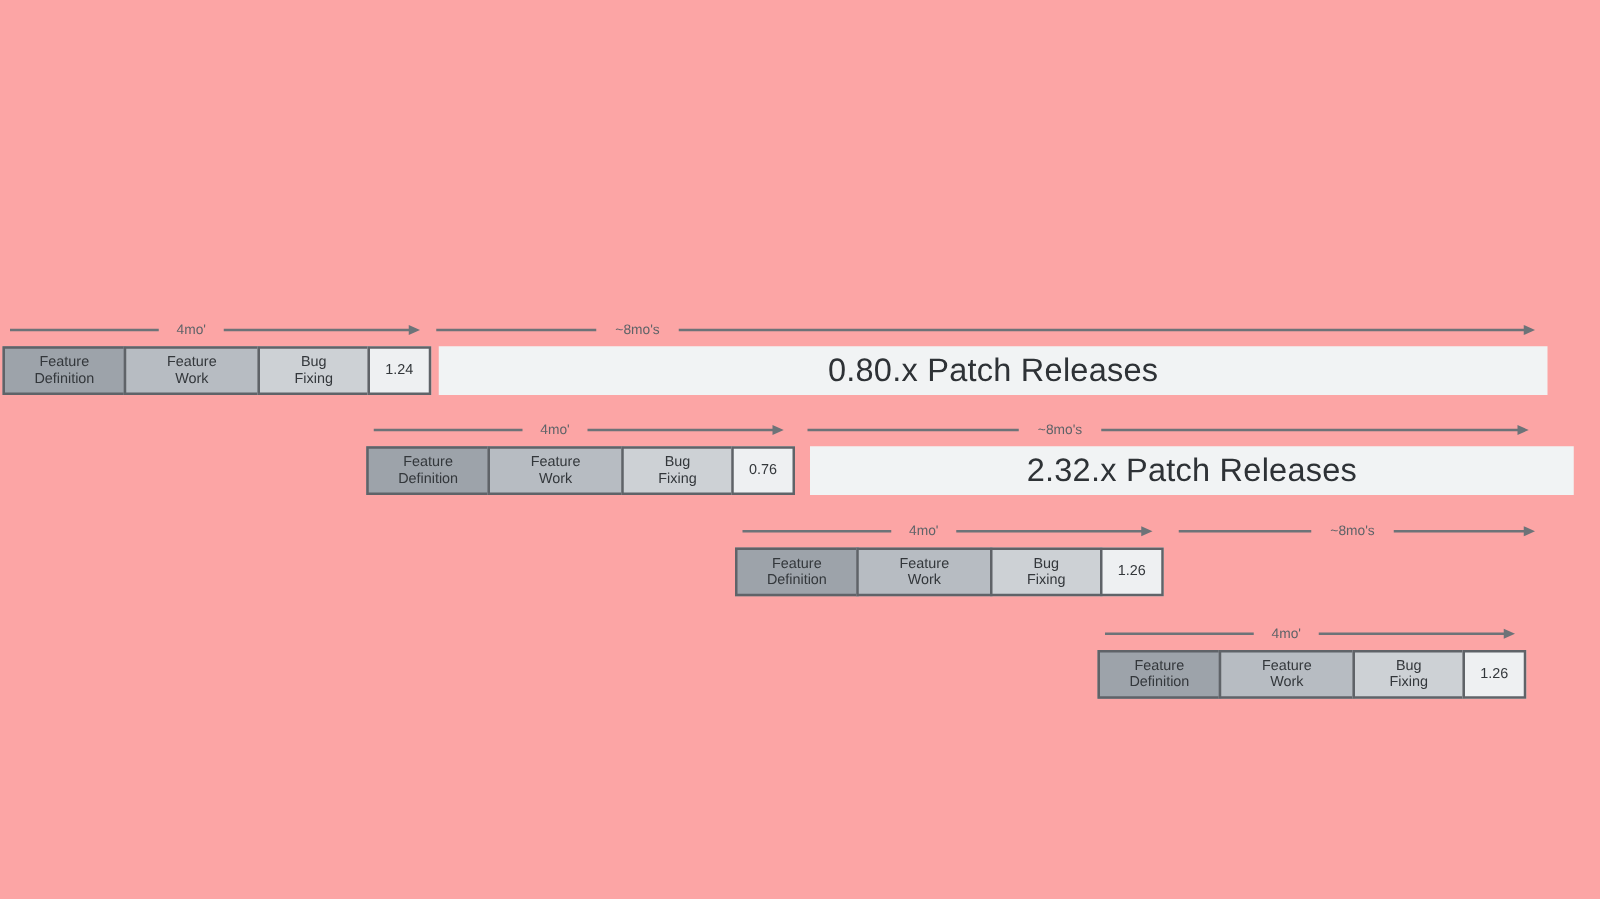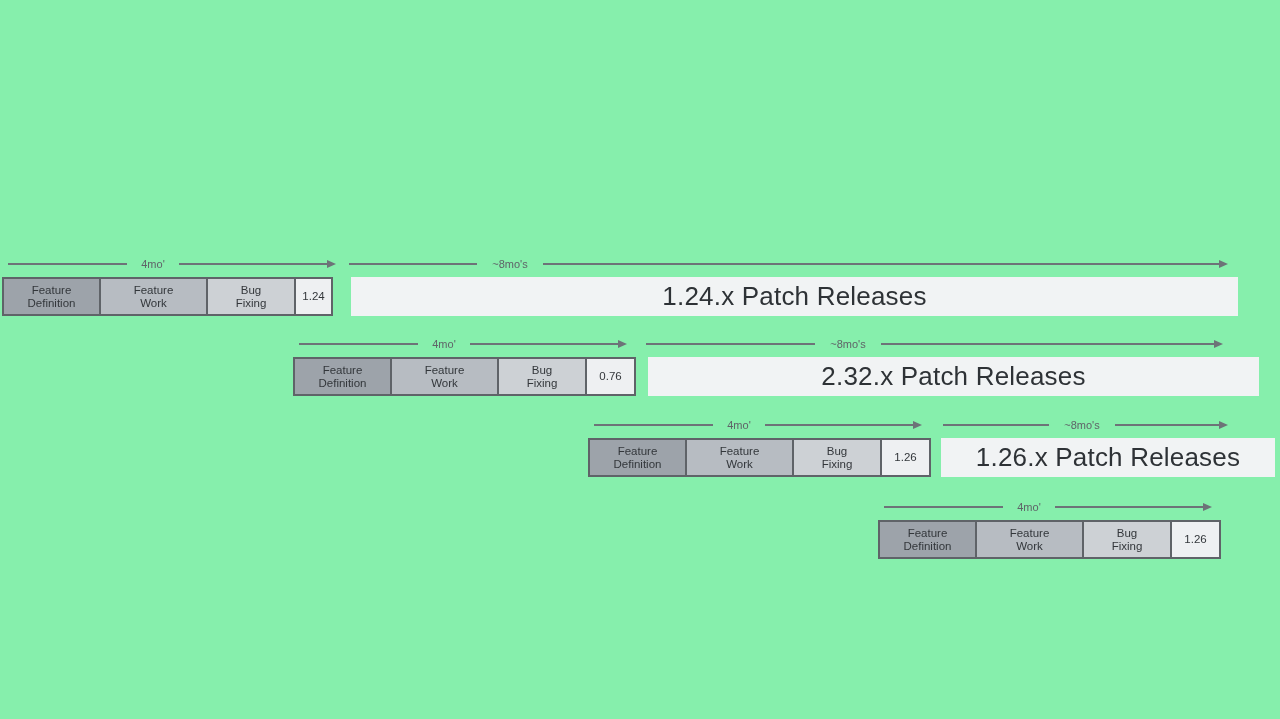--- a/index.html
+++ b/index.html
@@ -5,21 +5,21 @@
   html, body {
     margin: 0;
     padding: 0;
     background: #ffffff;
     font-family: "Liberation Sans", sans-serif;
   }
   #canvas {
     position: relative;
     width: 1280px;
     height: 719px;
-    background: #86efac;
+    background: #fca5a5;
     overflow: hidden;
   }
   .row-boxes {
     position: absolute;
     display: flex;
     align-items: stretch;
   }
   .phase {
     box-sizing: border-box;
     border: 2px solid #5f6368;
@@ -84,23 +84,23 @@
       <div class="seg" style="left: 171px; width: 149px; background: rgb(109, 115, 120);"></div>
       <div class="head" style="border-left-color: rgb(109, 115, 120);"></div>
     </div>
     <div class="row-boxes" style="left: 2px; top: 277px;">
       <div class="phase first" style="width: 99px; background: rgb(157, 163, 170); border-color: rgb(95, 99, 104);">Feature
 Definition</div>
       <div class="phase" style="width: 109px; background: rgb(183, 188, 194); border-color: rgb(95, 99, 104);">Feature
 Work</div>
       <div class="phase" style="width: 90px; background: rgb(205, 209, 213); border-color: rgb(95, 99, 104);">Bug
 Fixing</div>
-      <div class="phase" style="width: 39px; background: rgb(238, 240, 242); border-color: rgb(95, 99, 104);">1.24</div>
+      <div class="phase" style="width: 51px; background: rgb(238, 240, 242); border-color: rgb(95, 99, 104);">1.24</div>
     </div>
-    <div class="patch-bar" style="left: 351px; top: 277px; width: 887px; background: rgb(241, 243, 244); color: rgb(46, 50, 54);">1.24.x Patch Releases</div>
+    <div class="patch-bar" style="left: 351px; top: 277px; width: 887px; background: rgb(241, 243, 244); color: rgb(46, 50, 54);">0.80.x Patch Releases</div>
     <div class="arrow" style="left: 349px; width: 879px; top: 257px;">
       <div class="seg" style="left: 0px; width: 128px; background: rgb(109, 115, 120);"></div>
       <div class="alabel" style="left: 161px; color: rgb(95, 99, 104);">~8mo's</div>
       <div class="seg" style="left: 194px; width: 677px; background: rgb(109, 115, 120);"></div>
       <div class="head" style="border-left-color: rgb(109, 115, 120);"></div>
     </div>
     <div class="arrow" style="left: 299px; width: 328px; top: 337px;">
       <div class="seg" style="left: 0px; width: 119px; background: rgb(109, 115, 120);"></div>
       <div class="alabel" style="left: 145px; color: rgb(95, 99, 104);">4mo'</div>
       <div class="seg" style="left: 171px; width: 149px; background: rgb(109, 115, 120);"></div>
@@ -130,21 +130,20 @@
     </div>
     <div class="row-boxes" style="left: 588px; top: 438px;">
       <div class="phase first" style="width: 99px; background: rgb(157, 163, 170); border-color: rgb(95, 99, 104);">Feature
 Definition</div>
       <div class="phase" style="width: 109px; background: rgb(183, 188, 194); border-color: rgb(95, 99, 104);">Feature
 Work</div>
       <div class="phase" style="width: 90px; background: rgb(205, 209, 213); border-color: rgb(95, 99, 104);">Bug
 Fixing</div>
       <div class="phase" style="width: 51px; background: rgb(238, 240, 242); border-color: rgb(95, 99, 104);">1.26</div>
     </div>
-    <div class="patch-bar" style="left: 941px; top: 438px; width: 334px; background: rgb(241, 243, 244); color: rgb(46, 50, 54);">1.26.x Patch Releases</div>
     <div class="arrow" style="left: 943px; width: 285px; top: 418px;">
       <div class="seg" style="left: 0px; width: 106px; background: rgb(109, 115, 120);"></div>
       <div class="alabel" style="left: 139px; color: rgb(95, 99, 104);">~8mo's</div>
       <div class="seg" style="left: 172px; width: 105px; background: rgb(109, 115, 120);"></div>
       <div class="head" style="border-left-color: rgb(109, 115, 120);"></div>
     </div>
     <div class="arrow" style="left: 884px; width: 328px; top: 500px;">
       <div class="seg" style="left: 0px; width: 119px; background: rgb(109, 115, 120);"></div>
       <div class="alabel" style="left: 145px; color: rgb(95, 99, 104);">4mo'</div>
       <div class="seg" style="left: 171px; width: 149px; background: rgb(109, 115, 120);"></div>

